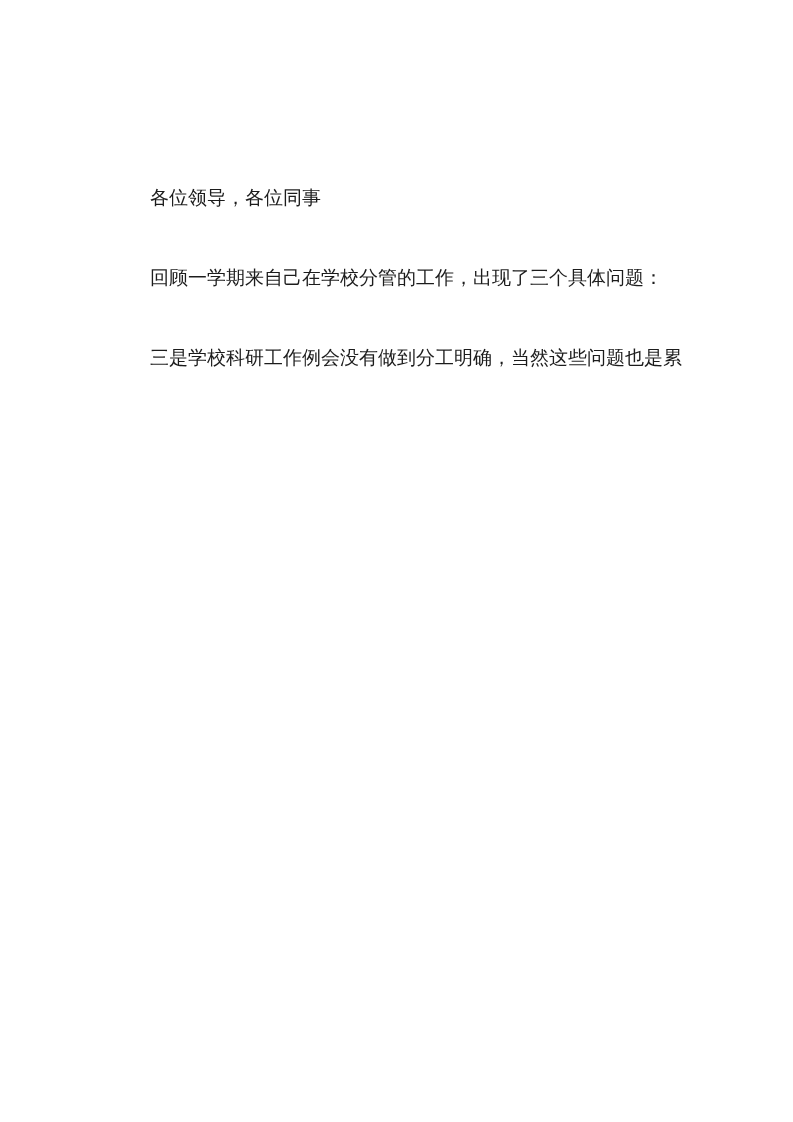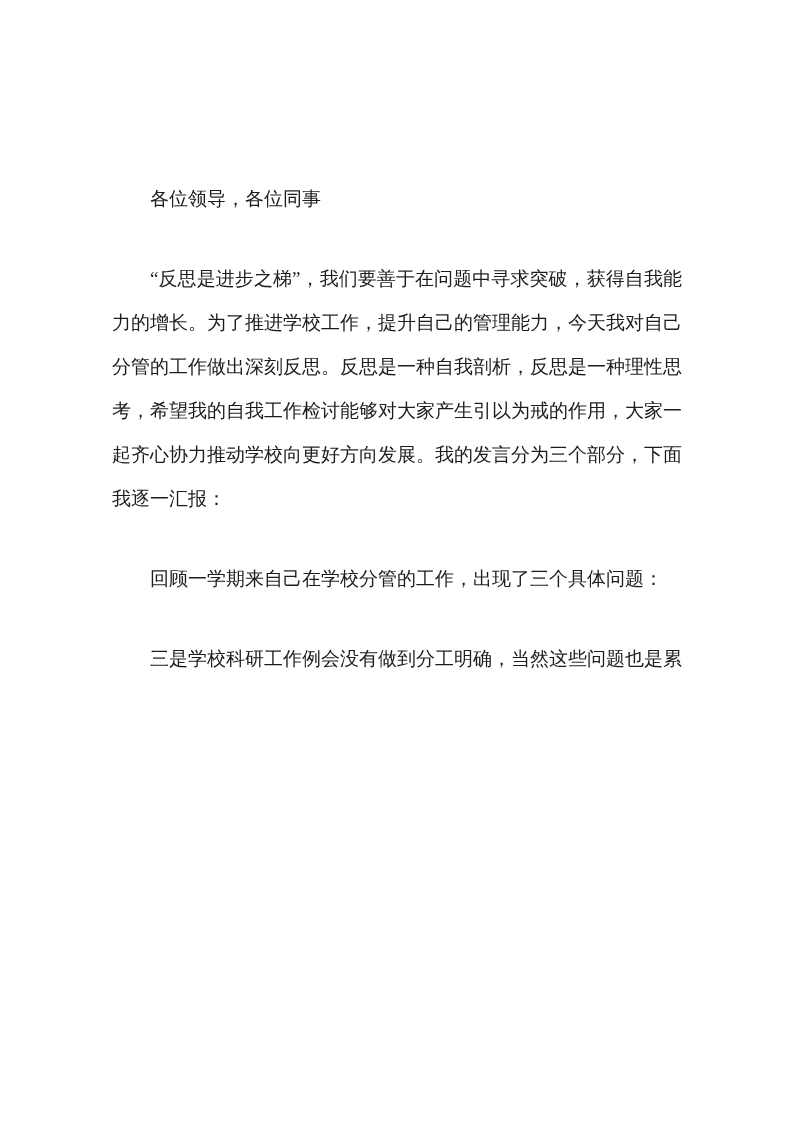--- a/index.html
+++ b/index.html
@@ -12,35 +12,35 @@
     background: #ffffff;
     overflow: hidden;
     font-family: "Liberation Serif", "DejaVu Serif", serif;
   }
   .page {
     box-sizing: border-box;
     width: 793px;
     height: 1122px;
     padding: 177px 111px 16px 112px;
     background: #ffffff;
+    font-family: Liberation Mono, monospace;
   }
   .doc-body p {
     margin: 0 0 36px 0;
     font-size: 19px;
     line-height: 44px;
     color: #1c1c1c;
     text-indent: 2em;
     text-align: justify;
     letter-spacing: 0;
     font-weight: 400;
   }
 </style>
 </head>
 <body>
 
 <div class="page">
   <div class="doc-body">
     <p>各位领导，各位同事</p>
-    <p>“反思是进步之梯”，我们要善于在问题中寻求突破，获得自我能力的增长。为了推进学校工作，提升自己的管理能力，今天我对自己分管的工作做出深刻反思。反思是一种自我剖析，反思是一种理性思考，希望我的自我工作检讨能够对大家产生引以为戒的作用，大家一起齐心协力推动学校向更好方向发展。我的发言分为三个部分，下面我逐一汇报：</p>
     <p>回顾一学期来自己在学校分管的工作，出现了三个具体问题：</p>
     <p>三是学校科研工作例会没有做到分工明确，当然这些问题也是累</p>
   </div>
 </div>
 
 </body></html>

